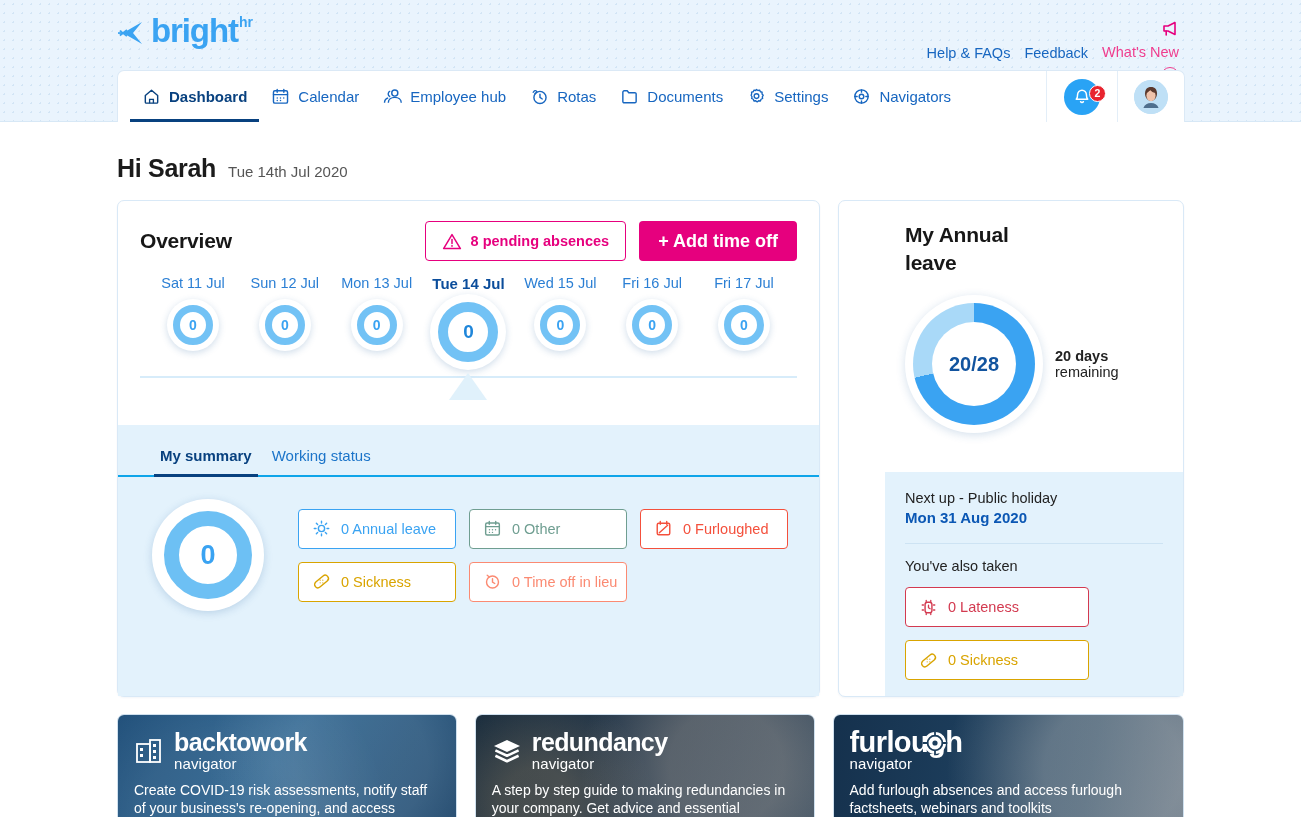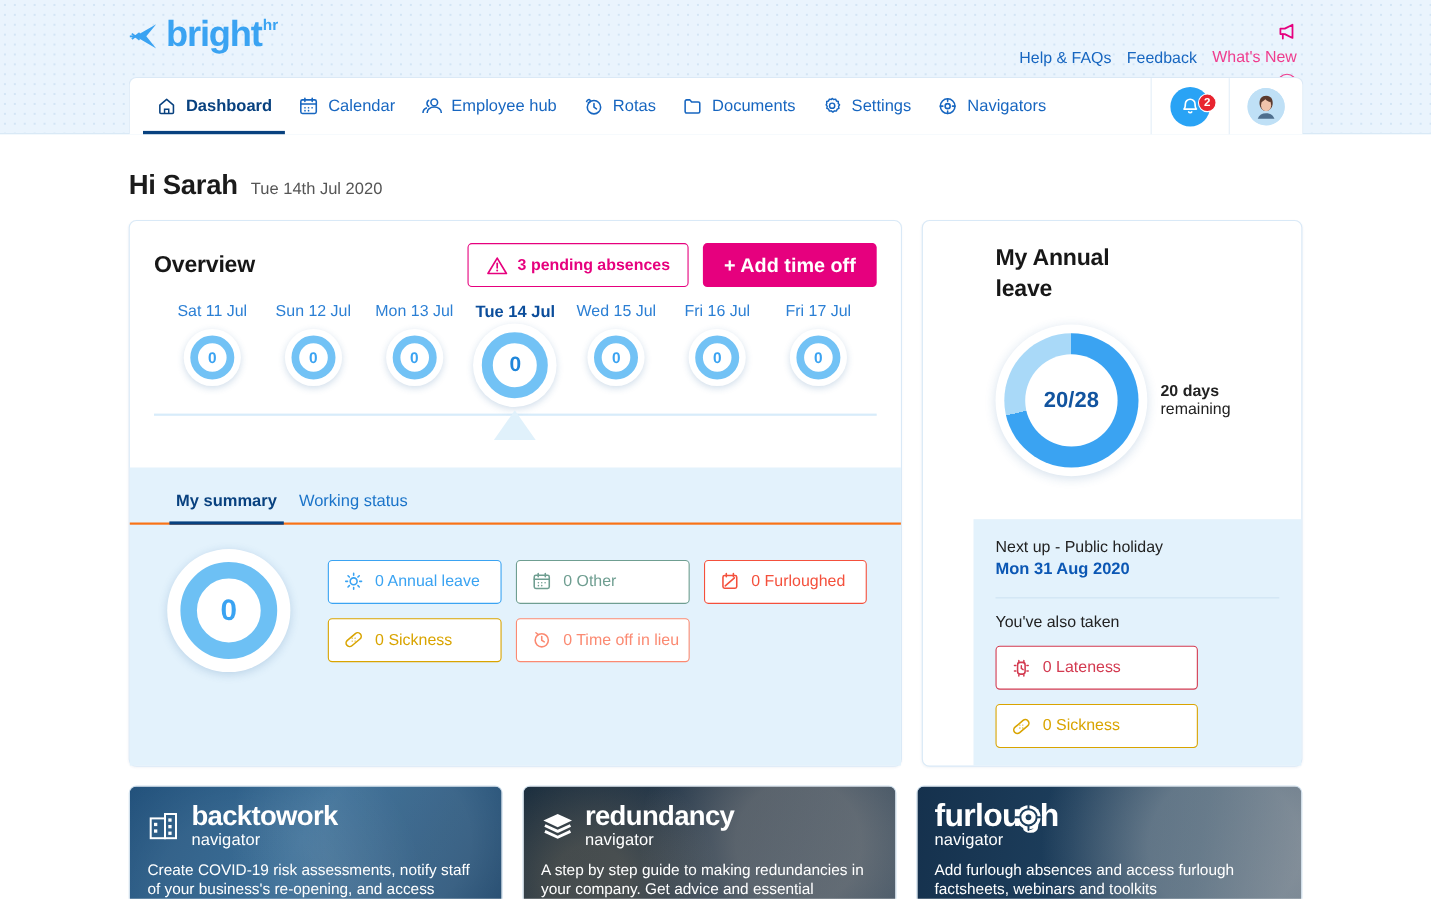--- a/index.html
+++ b/index.html
@@ -168,21 +168,21 @@
     border-left: 19px solid transparent;
     border-right: 19px solid transparent;
     border-bottom: 27px solid #e0f1fb;
   }
 
   
   .ov-lower { margin-top: auto; background: #e3f2fc; flex: 1; display: flex; flex-direction: column; }
   .tabs {
     display: flex; align-items: flex-end; gap: 8px;
     padding: 0 36px; height: 52px;
-    border-bottom: 2px solid #f97316;
+    border-bottom: 2px solid #0ea5e9;
   }
   .tab {
     font-size: 15px; color: #1b74c9; padding: 0 6px 11px 6px;
     cursor: pointer; position: relative;
   }
   .tab.active { color: #08417f; font-weight: 700; }
   .tab.active::after {
     content: ""; position: absolute; left: 0; right: 0; bottom: -2px;
     height: 3px; background: #08417f;
   }
@@ -402,21 +402,21 @@
     <div class="card overview">
       <div class="ov-head">
         <div class="ov-title">Overview</div>
         <div class="ov-actions">
           <button class="btn-pending">
             <svg width="20" height="19" viewBox="0 0 20 19">
               <path d="M10 2.6 18.4 16.6H1.6Z" fill="none" stroke="#e6007e" stroke-width="1.5" stroke-linejoin="round"></path>
               <path d="M10 7.4v4.2" stroke="#e6007e" stroke-width="1.5" stroke-linecap="round"></path>
               <circle cx="10" cy="13.9" r=".9" fill="#e6007e"></circle>
             </svg>
-            <span>3 pending absences</span>
+            <span>8 pending absences</span>
           </button>
           <button class="btn-addtime">+ Add time off</button>
         </div>
       </div>
 
       <div class="week">
         <div class="week-line"></div>
         <div class="days">
 
           <div class="day">

